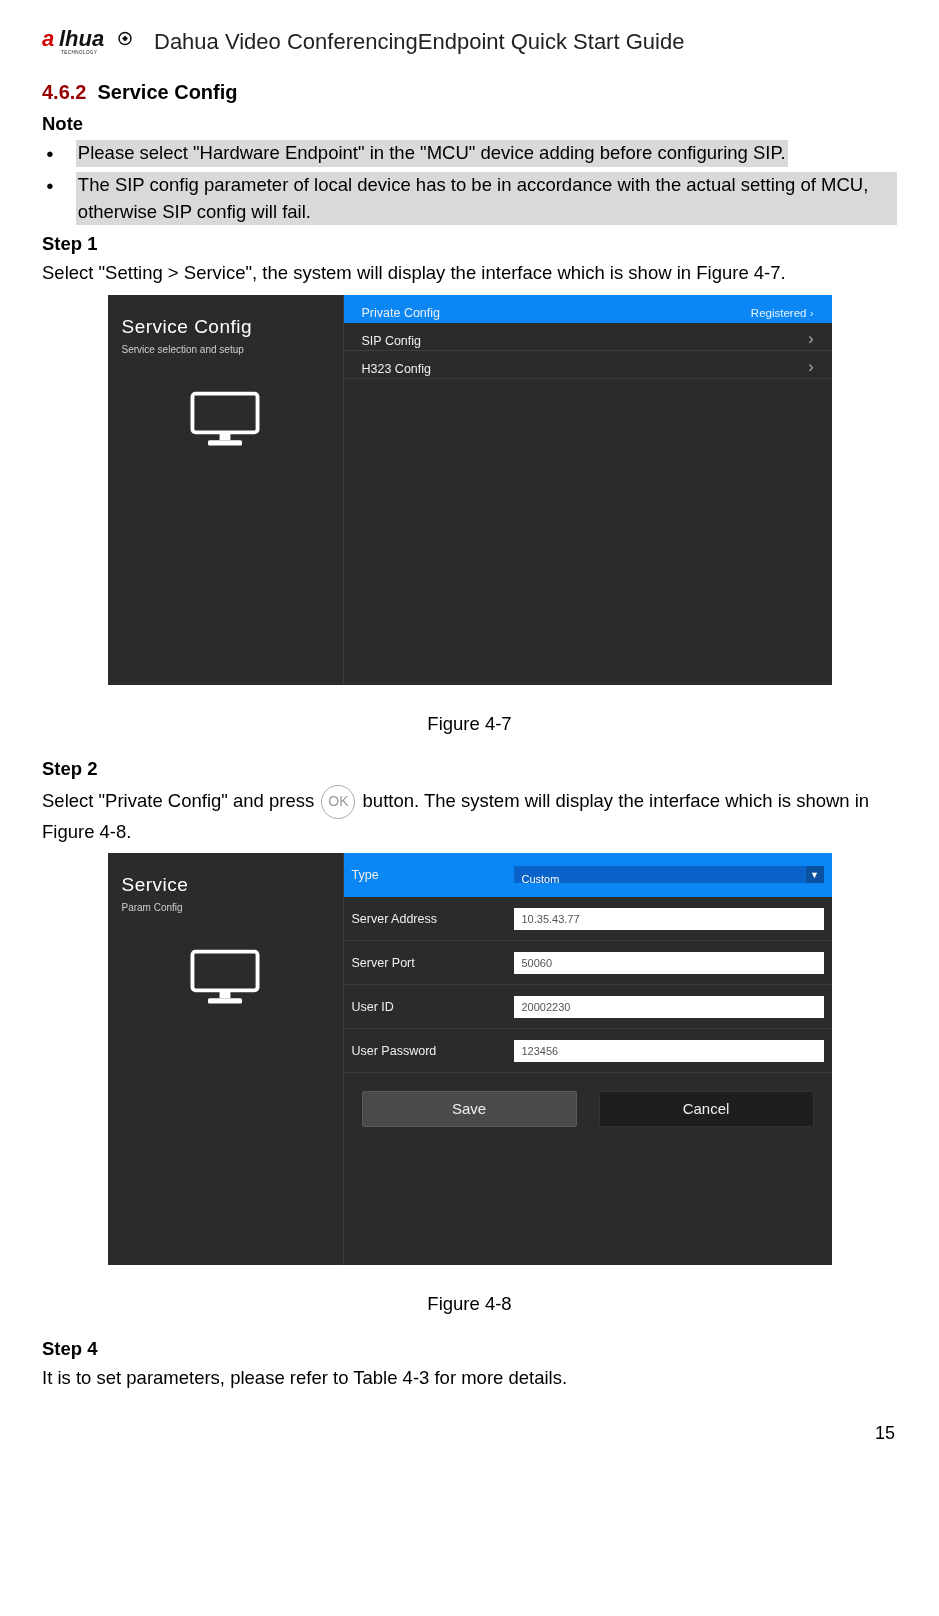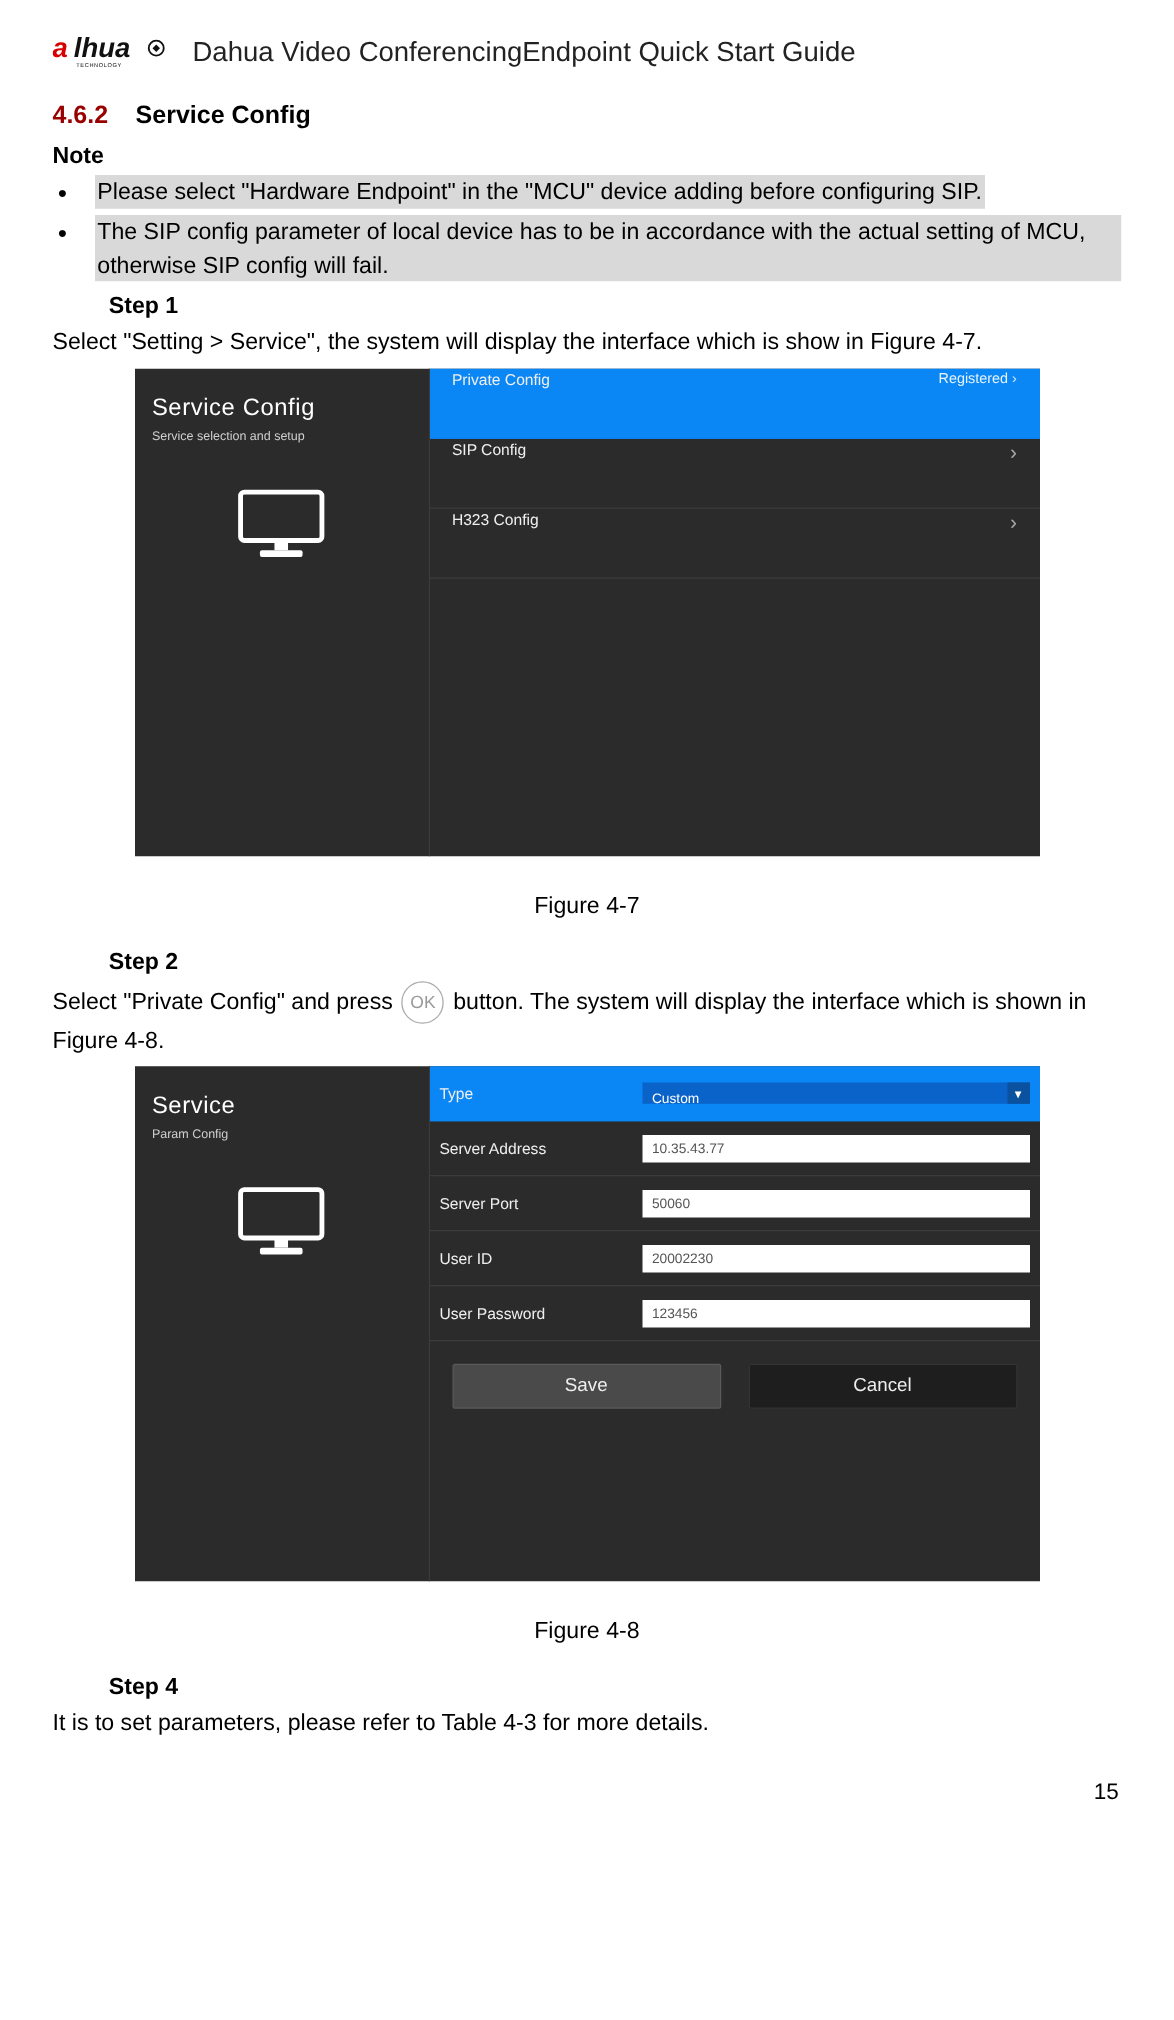--- a/index.html
+++ b/index.html
@@ -14,32 +14,32 @@
   }
   .page { padding: 24px 42px 10px 42px; }
 
   
   .header { display: flex; align-items: center; gap: 12px; margin-bottom: 10px; }
   .logo-wrap { width: 100px; height: 36px; display:flex; align-items:center; }
   .logo-svg { width: 100px; height: 36px; }
   .header-title { font-size: 22px; font-weight: 400; color:#222; }
 
   
-  .sect-row { display:flex; gap: 22px; margin-top: 18px; margin-bottom: 2px; }
+  .sect-row { display:flex; gap: 11px; margin-top: 18px; margin-bottom: 2px; }
   .sect-num { font-weight: bold; font-size: 20px; }
   .sect-ttl { font-weight: bold; font-size: 20px; }
 
   .note-hd { font-weight: bold; margin-top: 4px; }
 
   ul.notes { list-style: none; padding: 0; margin: 2px 0 6px 0; }
   ul.notes li { display:flex; align-items:flex-start; gap: 22px; margin: 2px 0 4px 0; }
   ul.notes li::before { content: "\25CF"; font-size: 13px; line-height: 28px; margin-left: 4px; }
   .note-text { background: #d9d9d9; padding: 0 2px; }
 
-  .step-hd { font-weight: bold; margin-top: 4px; margin-left: 45px; }
+  .step-hd { font-weight: bold; margin-top: 4px; }
   .body-p { margin: 2px 0 8px 0; }
 
   .fig-wrap { text-align:center; margin: 6px 0 2px 0; }
   .fig-cap { text-align:center; margin: 18px 0 18px 0; }
 
   
   .shot {
     width: 724px;
     display: inline-block;
     background: #2b2b2b;
@@ -58,23 +58,23 @@
   }
   .side-text .t1 { font-size: 19px; font-weight: 300; letter-spacing: 0.5px; }
   .side-text .t2 { font-size: 10px; color:#cfcfcf; margin-top:2px; }
 
   .monitor-icon { margin-top: 32px; text-align:center; }
   .monitor-svg { width: 78px; height: 62px; }
 
   .shot-main { position:absolute; left:236px; right:0; top:0; bottom:0; }
 
   .row-item {
-    height: 56px;
+    height: 28px;
     border-bottom: 1px solid #3c3c3c;
-    display:flex; align-items:flex-start; justify-content:space-between;
+    display:flex; align-items:flex-end; justify-content:space-between;
     padding: 0 18px;
     color:#efefef;
     font-size: 12.5px;
   }
   .row-blue { background:#0a87f5; border-bottom:1px solid #0a87f5; }
   .row-blue .row-right { color:#fff; opacity:0.9; font-size:11.5px; }
   .chev { color:#fff; opacity:0.6; font-size:16px; font-weight:300; }
   .chev-blue { color:#fff; opacity:0.9; }
 
   

